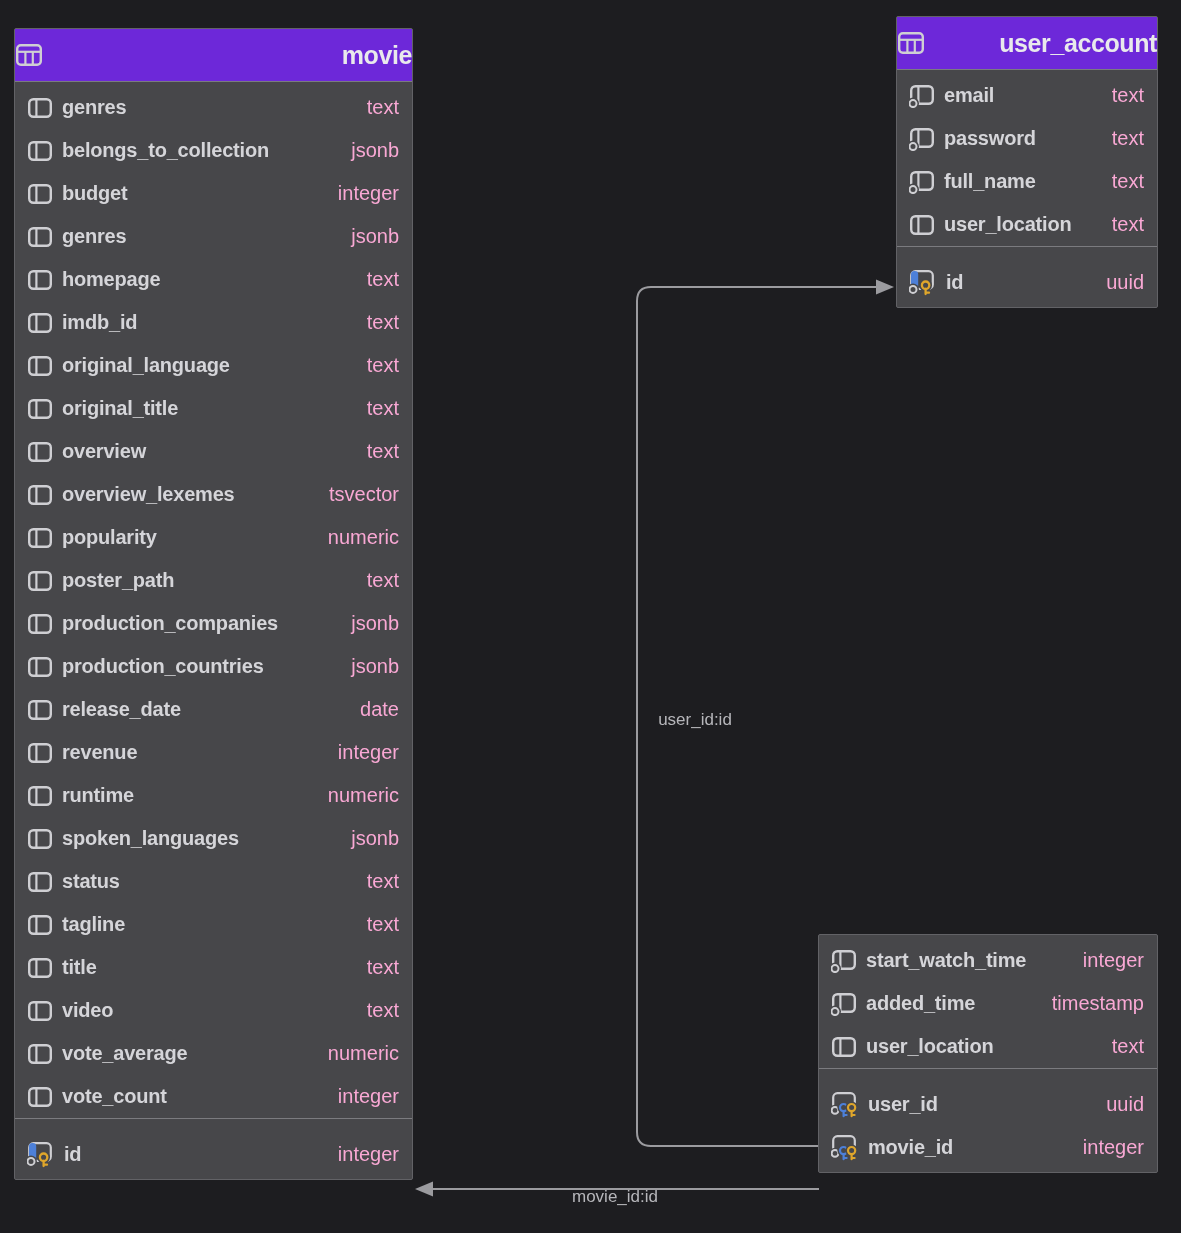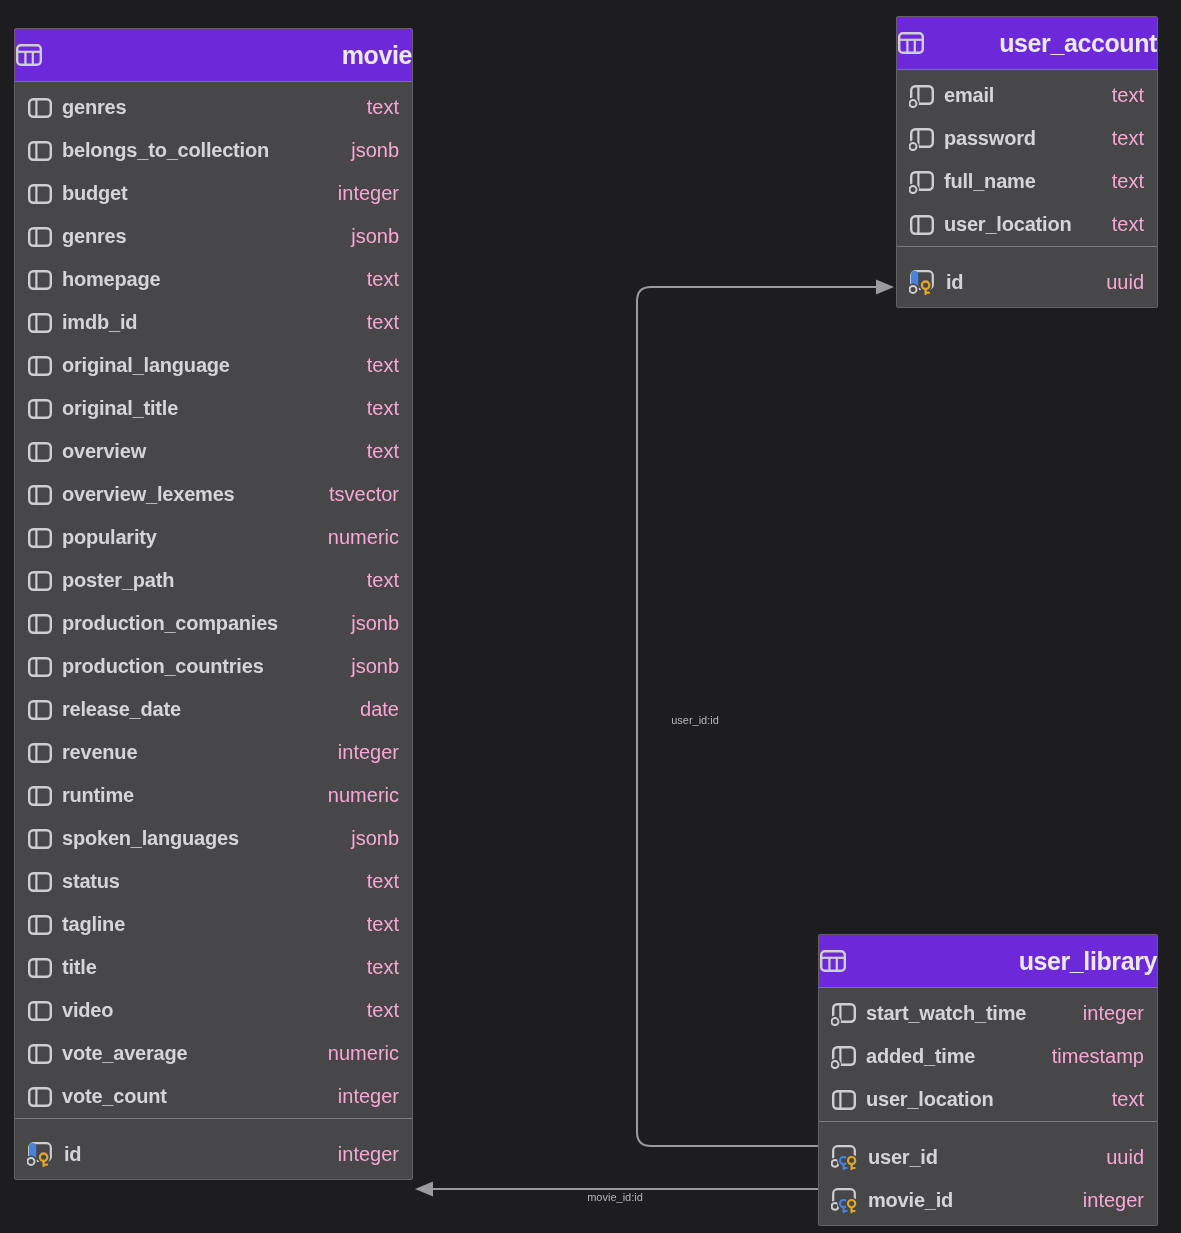--- a/index.html
+++ b/index.html
@@ -4,21 +4,21 @@
 <style>
   html,body { margin:0; padding:0; background:#1d1d20; }
   #canvas {
     position:relative; width:1181px; height:1233px; overflow:hidden;
     background:#1d1d20;
     font-family:"Liberation Sans","DejaVu Sans",sans-serif;
   }
   #edges { position:absolute; left:0; top:0; width:1181px; height:1233px; pointer-events:none; }
   .edge-label {
     position:absolute; transform:translate(-50%,-50%);
-    font-size:11px; color:#b6b6ba; white-space:nowrap;
+    font-size:17px; color:#b6b6ba; white-space:nowrap;
   }
   .table {
     position:absolute; box-sizing:border-box;
     background:#47474a; border:1px solid #626266; border-radius:2px;
   }
   .t-header {
     height:52px; background:#6d28d9; border-bottom:1px solid #7b7b7f;
     display:flex; align-items:center; justify-content:space-between; gap:11px;
   }
   .t-title {
@@ -388,31 +388,20 @@
     <circle cx="16.6" cy="16.2" r="3.7" stroke="#dfa62b" stroke-width="2.3" fill="#47474a"></circle>
     <path d="M16.6 19.9 V 25 M16.6 23.7 H 20" stroke="#dfa62b" stroke-width="2.3" stroke-linecap="round"></path>
               </svg>
             </span>
     <span class="c-name">id</span>
     <span class="c-type">uuid</span>
   </div>
         </div>
   </div>
       <div class="table" style="left: 818px; top: 934px; width: 340px;">
-    <div class="t-header">
-      <span class="icon">
-            <svg width="28" height="24" viewBox="0 0 28 24" fill="none">
-    <rect x="2.2" y="2.2" width="23.6" height="19.6" rx="3.6" stroke="#cfcfd3" stroke-width="2.4"></rect>
-    <line x1="2.8" y1="8.8" x2="25.2" y2="8.8" stroke="#cfcfd3" stroke-width="2.2"></line>
-    <line x1="10.4" y1="9" x2="10.4" y2="21.2" stroke="#cfcfd3" stroke-width="2.2"></line>
-    <line x1="17.8" y1="9" x2="17.8" y2="21.2" stroke="#cfcfd3" stroke-width="2.2"></line>
-            </svg>
-          </span>
-      <span class="t-title">user_library</span>
-    </div>
     <div class="t-body">
           <div class="row">
     <span class="icon c-icon">
               <svg width="26" height="24" viewBox="0 0 26 24" fill="none">
     <rect x="2.2" y="2.2" width="21.6" height="17.6" rx="4.2" stroke="#cfcfd3" stroke-width="2.4"></rect>
     <line x1="9.4" y1="2.8" x2="9.4" y2="19.2" stroke="#cfcfd3" stroke-width="2.2"></line>
     <circle cx="4" cy="19.6" r="6" fill="#47474a"></circle>
     <circle cx="4" cy="19.6" r="3.5" stroke="#cfcfd3" stroke-width="2" fill="#47474a"></circle>
               </svg>
             </span>

